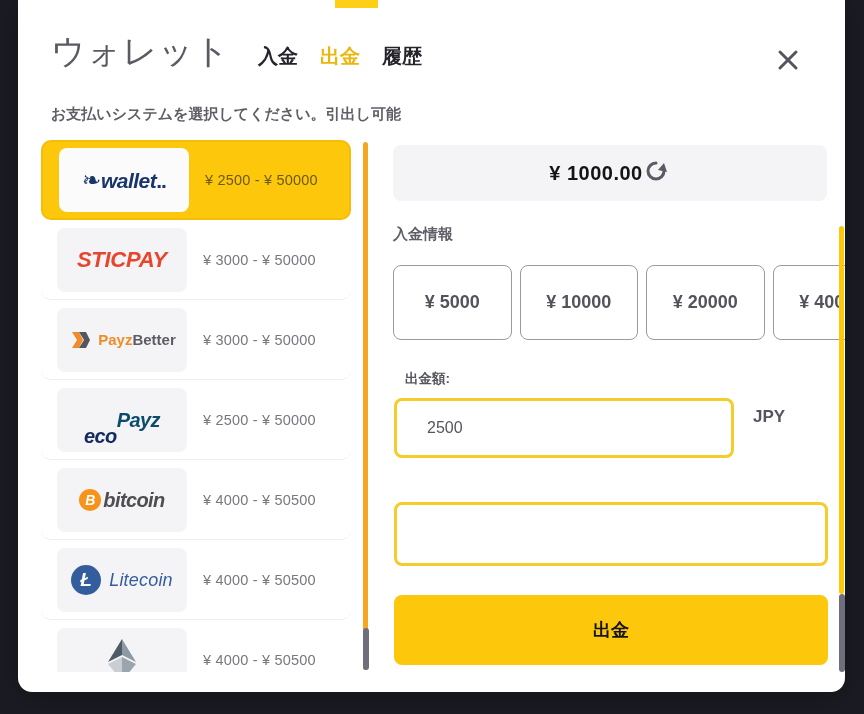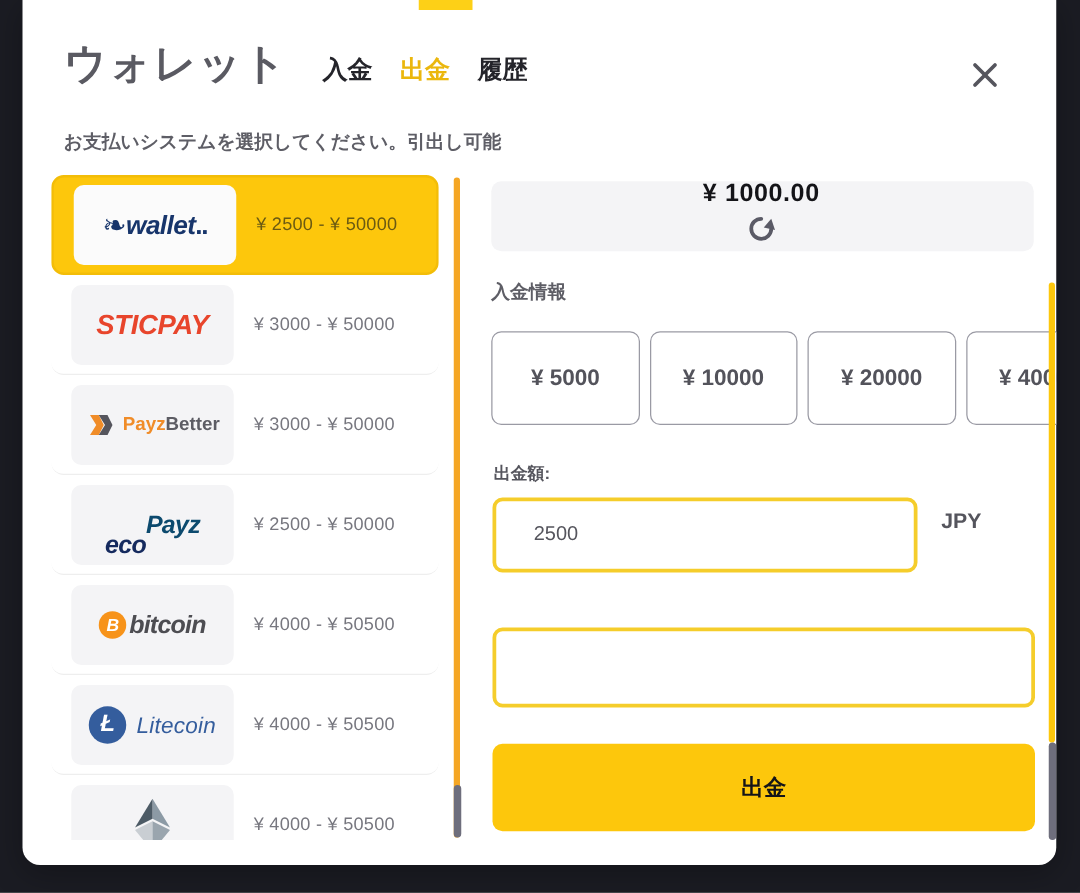--- a/index.html
+++ b/index.html
@@ -47,21 +47,21 @@
     position: absolute;
     left: 0; top: 0;
     width: 827px;
     height: 100px;
   }
   .wallet-title {
     position: absolute;
     left: 33px;
     top: 34px;
     font-size: 34px;
-    font-weight: 700;
+    font-weight: 400;
     color: #5a5a62;
     letter-spacing: 1px;
     line-height: 1;
     white-space: nowrap;
   }
   .tabs {
     position: absolute;
     left: 240px;
     top: 46px;
     display: flex;
@@ -209,24 +209,23 @@
   }
 
   .balance {
     position: absolute;
     left: 18px; top: 5px;
     width: 434px; height: 56px;
     background: #f4f4f6;
     border-radius: 8px;
     display: flex;
     align-items: center;
-    justify-content: space-between;
+    justify-content: center;
     box-sizing: border-box;
     padding: 0 22px 0 20px;
-    flex-direction: column;
   }
   .balance-amount {
     font-size: 20px;
     font-weight: 700;
     color: #141418;
     letter-spacing: .5px;
     line-height: 1;
   }
   .refresh-btn { cursor: pointer; display: flex; align-items: center; }
 
@@ -258,21 +257,21 @@
     font-size: 18px;
     font-weight: 700;
     color: #53535b;
     cursor: pointer;
     white-space: nowrap;
     box-sizing: border-box;
   }
 
   .amount-label {
     position: absolute;
-    left: 20px; top: 232px;
+    left: 30px; top: 232px;
     font-size: 13.5px;
     font-weight: 700;
     color: #55555d;
     line-height: 1;
   }
 
   .amount-input {
     position: absolute;
     left: 19px; top: 258px;
     width: 340px;

